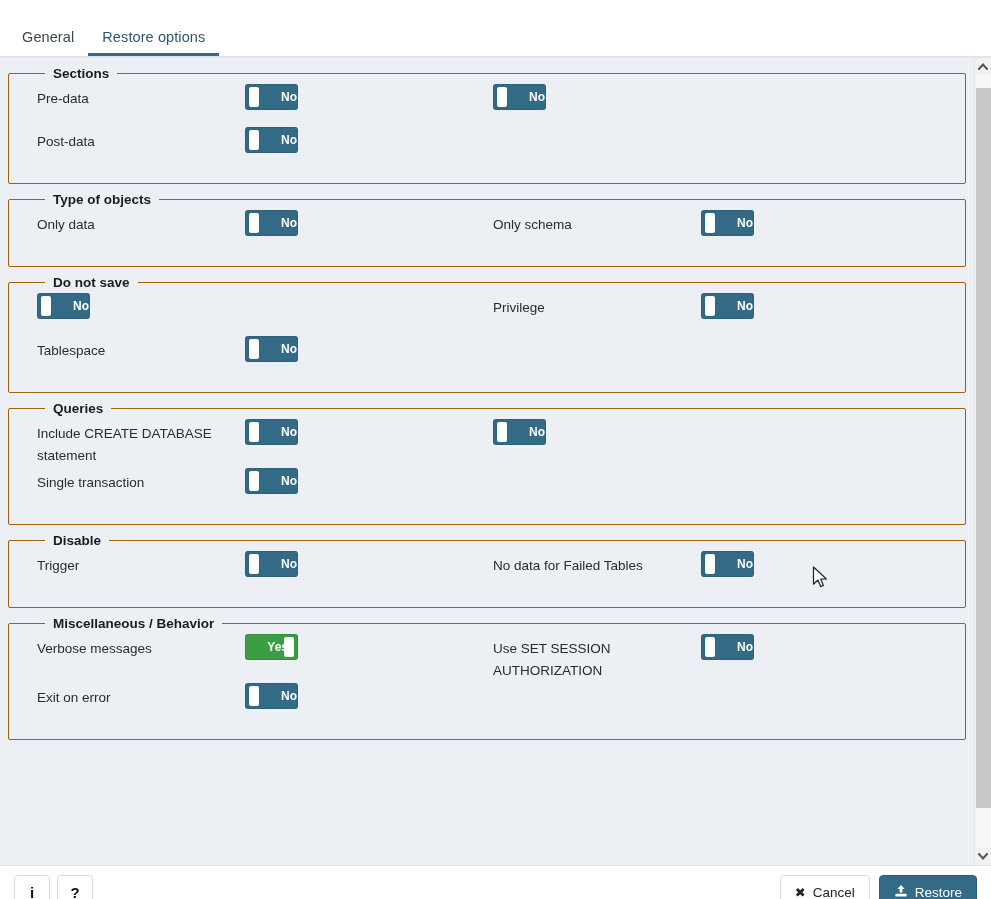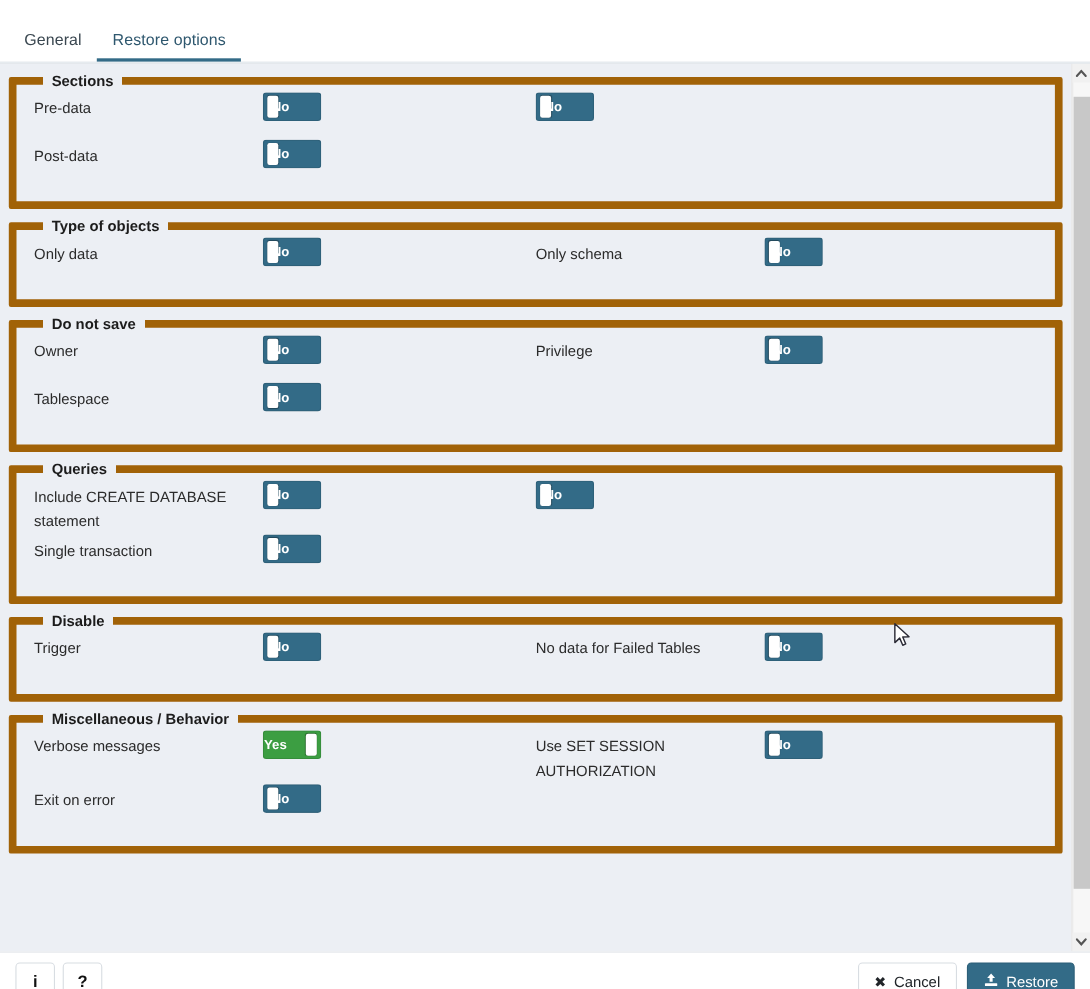--- a/index.html
+++ b/index.html
@@ -56,24 +56,24 @@
   }
   .scrollarea {
     position: absolute;
     top: 0; left: 0; right: 17px; bottom: 0;
     overflow: hidden;
     padding: 8px 8px 0 8px;
   }
 
   
   fieldset.section {
-    border: 7px solid #a16207;
+    border: 1px solid #a16207;
     border-radius: 2px;
     margin: 0 0 8px 0;
-    padding: 2px 16px 14px 16px;
+    padding: 2px 16px 14px 28px;
     background: #eceff4;
   }
   fieldset.section legend {
     font-weight: bold;
     font-size: 13.5px;
     color: #1c1c1c;
     padding: 0 8px 0 8px;
     margin-left: 8px;
   }
   .rows { display: block; }
@@ -112,21 +112,21 @@
     border: 1px solid rgba(0,0,0,.10);
   }
   .toggle .txt {
     position: absolute;
     top: 0;
     line-height: 24px;
     font-size: 12px;
     font-weight: bold;
     color: #ffffff;
     width: 100%;
-    text-align: left;
+    text-align: right;
   }
   .toggle .knob {
     position: absolute;
     top: 2px;
     width: 10px;
     height: 20px;
     background: #ffffff;
     border-radius: 2px;
     box-shadow: 0 0 1px rgba(0,0,0,.35);
   }
@@ -282,21 +282,20 @@
                 <div class="ctl"><div class="toggle off"><span class="knob"></span><span class="txt">No</span></div></div>
               </div>
             </div>
           </div>
         </fieldset>
         <fieldset class="section">
           <legend>Do not save</legend>
           <div class="rows">
             <div class="row">
               <div class="cell">
-                <div class="lbl">Owner</div>
                 <div class="ctl"><div class="toggle off"><span class="knob"></span><span class="txt">No</span></div></div>
               </div>
               <div class="cell">
                 <div class="lbl">Privilege</div>
                 <div class="ctl"><div class="toggle off"><span class="knob"></span><span class="txt">No</span></div></div>
               </div>
             </div>
             <div class="row">
               <div class="cell">
                 <div class="lbl">Tablespace</div>

